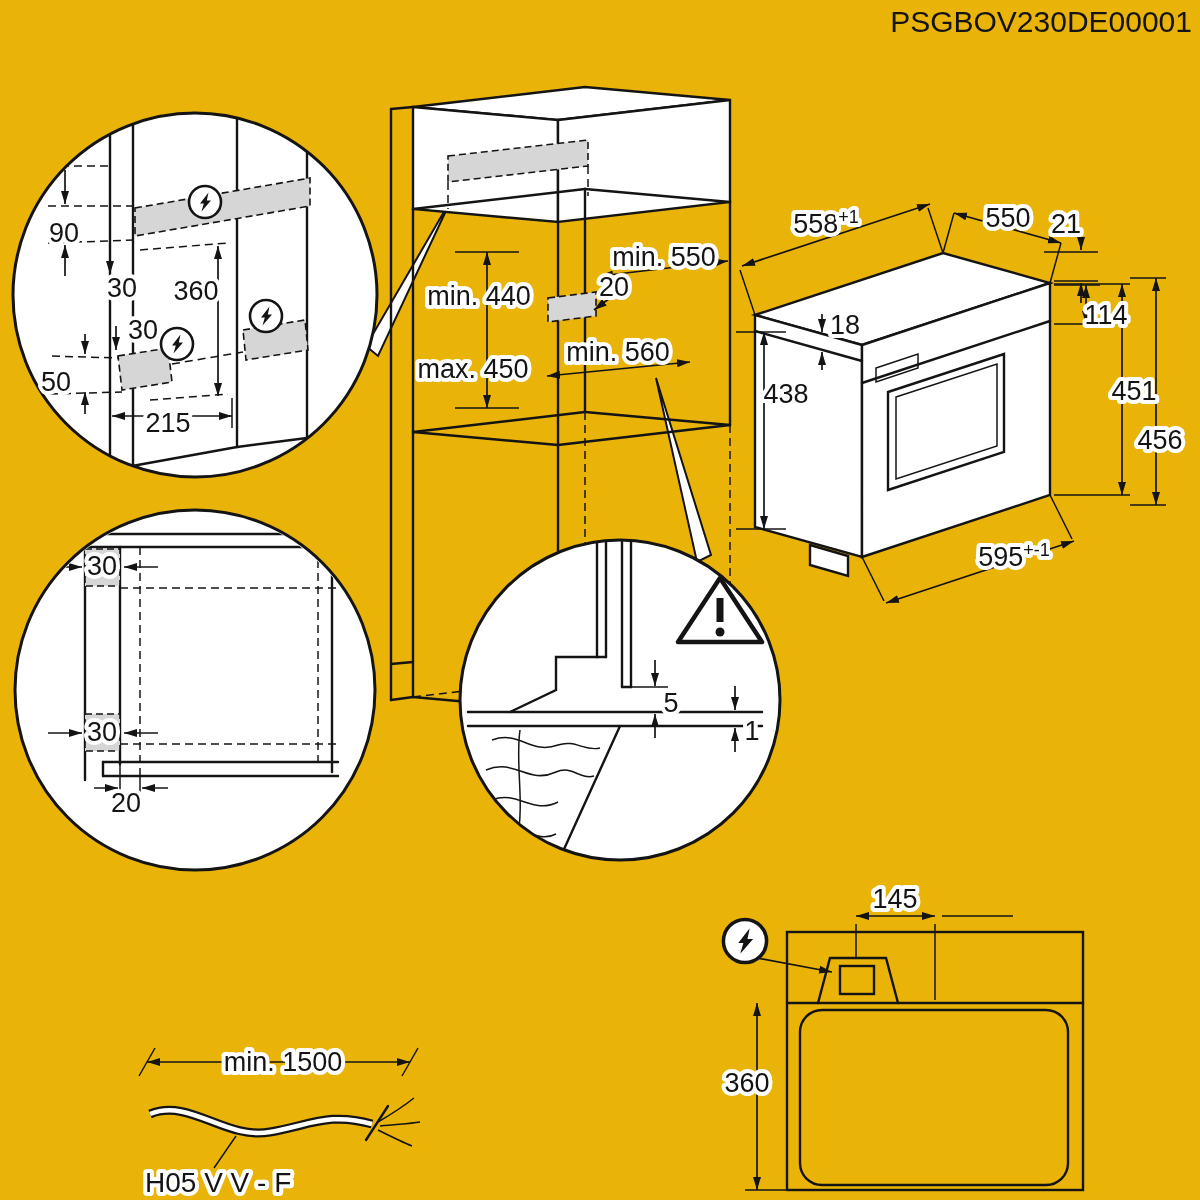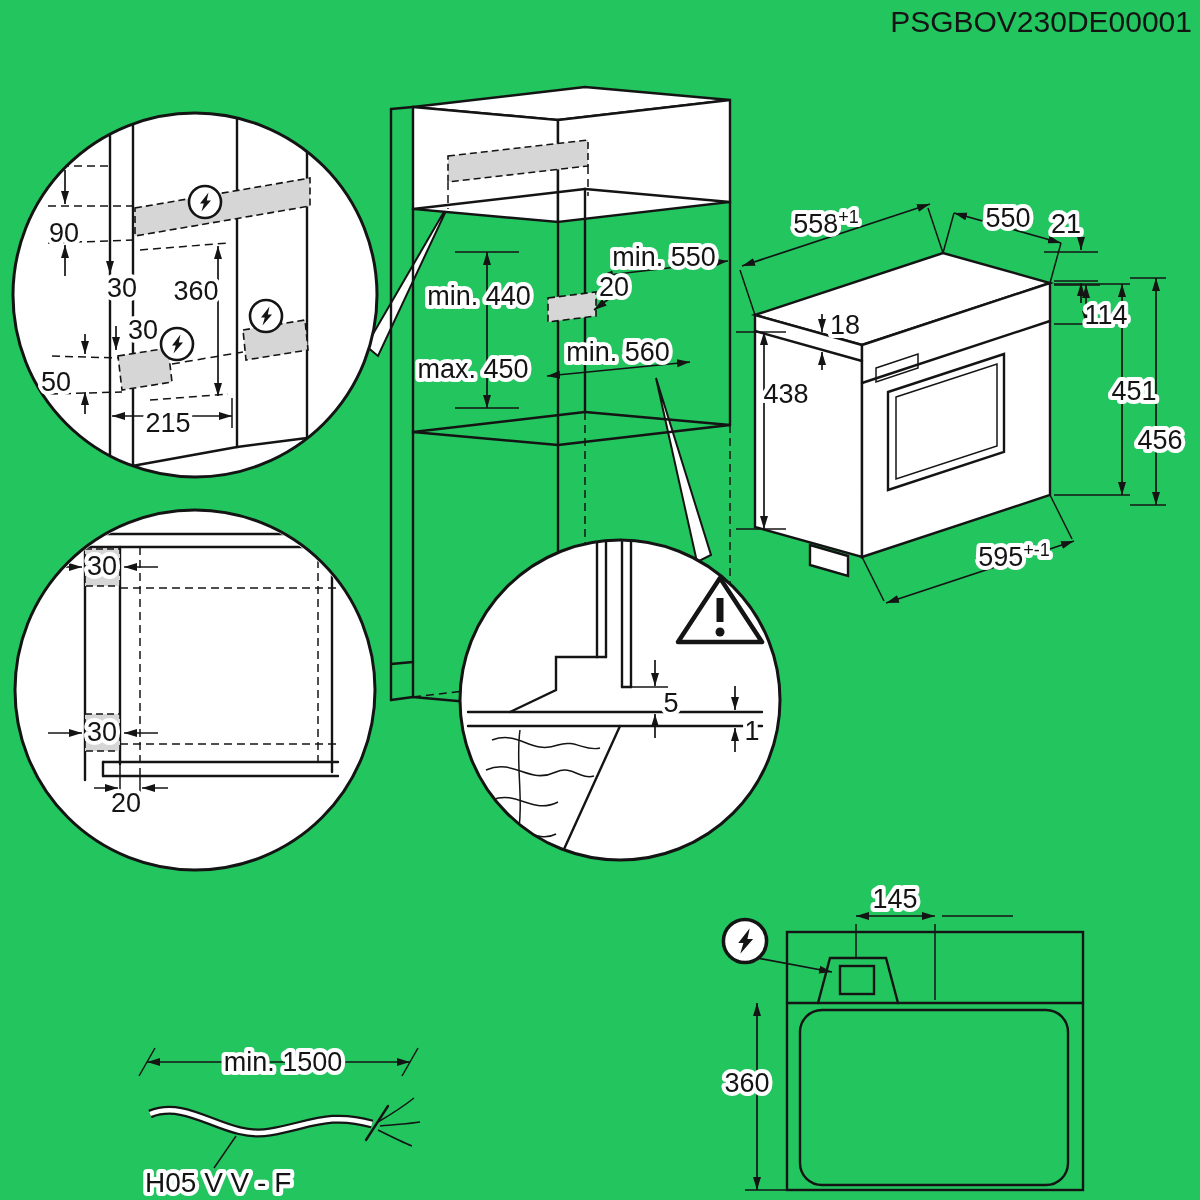--- a/index.html
+++ b/index.html
@@ -1,16 +1,16 @@
 <!DOCTYPE html>
 <html><head>
 <meta charset="utf-8">
 <style>
   html,body{margin:0;padding:0;background:#fff;}
-  #stage{width:1200px;height:1200px;position:relative;background:#22c55e;}
+  #stage{width:1200px;height:1200px;position:relative;background:#eab308;}
   svg{display:block;}
   text{font-family:"Liberation Sans","DejaVu Sans",sans-serif;fill:#141414;}
   .ttl{font-size:30px;text-anchor:end;}
   .dim{font-size:27px;text-anchor:middle;paint-order:stroke;stroke:#fff;stroke-width:8px;stroke-linejoin:round;}
   .dimL{font-size:28px;text-anchor:start;paint-order:stroke;stroke:#fff;stroke-width:8px;stroke-linejoin:round;}
   .sup{font-size:18px;}
   .s2{stroke:#141414;stroke-width:2.4;fill:none;stroke-linecap:round;}
   .s2f{stroke:#141414;stroke-width:2.4;fill:#fff;}
   .s3{stroke:#141414;stroke-width:3;fill:#fff;}
   .s1{stroke:#141414;stroke-width:1.5;fill:none;}

